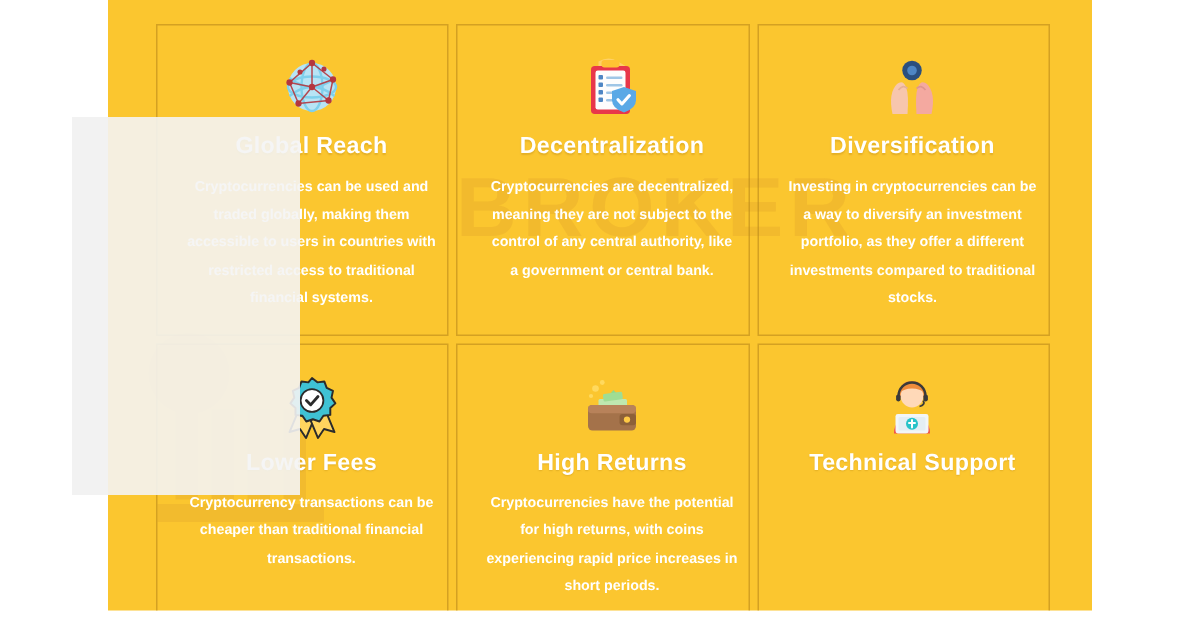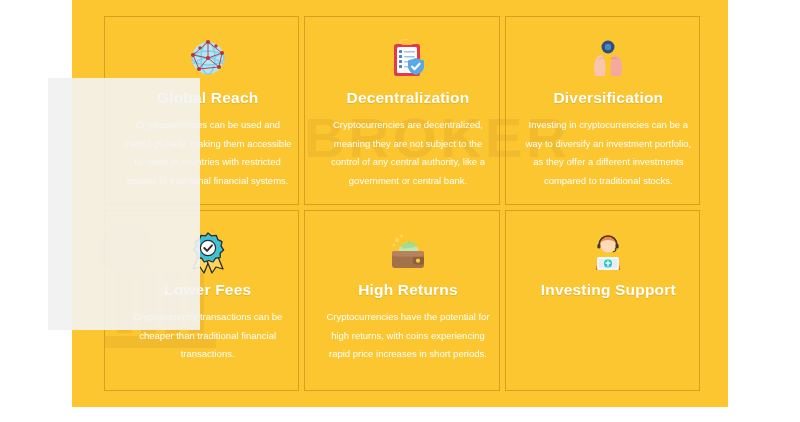--- a/index.html
+++ b/index.html
@@ -134,21 +134,21 @@
     font-size: 15.5px;
     font-weight: 700;
     letter-spacing: 0.2px;
     margin: 2px 0 9px 0;
     text-shadow: 0 1px 1px rgba(160,110,10,0.25);
   }
   .card-body {
     color: #ffffff;
     font-size: 9.5px;
     line-height: 1.95;
-    font-weight: 400;
+    font-weight: 700;
     max-width: 168px;
   }
 
   
   .row2 .card-icon { margin-bottom: 4px; }
 </style>
 </head>
 <body>
 
 <div id="screen">
@@ -285,21 +285,21 @@
             <rect x="29.6" y="14" width="3" height="4.6" rx="1.4" fill="#3a3a3a"></rect>
             <path d="M29.5 18 q1.5 3 -2.5 4" stroke="#3a3a3a" stroke-width="1.2" fill="none"></path>
             <path d="M10 40 q0 -11 12 -11 q12 0 12 11 Z" fill="#ef5350"></path>
             <path d="M18 29 l4 6 4 -6 z" fill="#ffffff"></path>
             <rect x="11" y="27" width="22" height="13" rx="1.6" fill="#f2f6f8"></rect>
             <rect x="13" y="29" width="18" height="9" rx="1" fill="#e4eef4"></rect>
             <circle cx="22" cy="33.5" r="4" fill="#27c3c9"></circle>
             <path d="M22 31 v5 M20 33 h4" stroke="#ffffff" stroke-width="1.3" stroke-linecap="round"></path>
           </svg>
         </div>
-        <div class="card-title">Investing Support</div>
+        <div class="card-title">Technical Support</div>
       </div>
 
     </div>
   </div>
 
   <div id="grey-plate"></div>
   <div id="grey-plate-inner"></div>
 
 </div>
 

